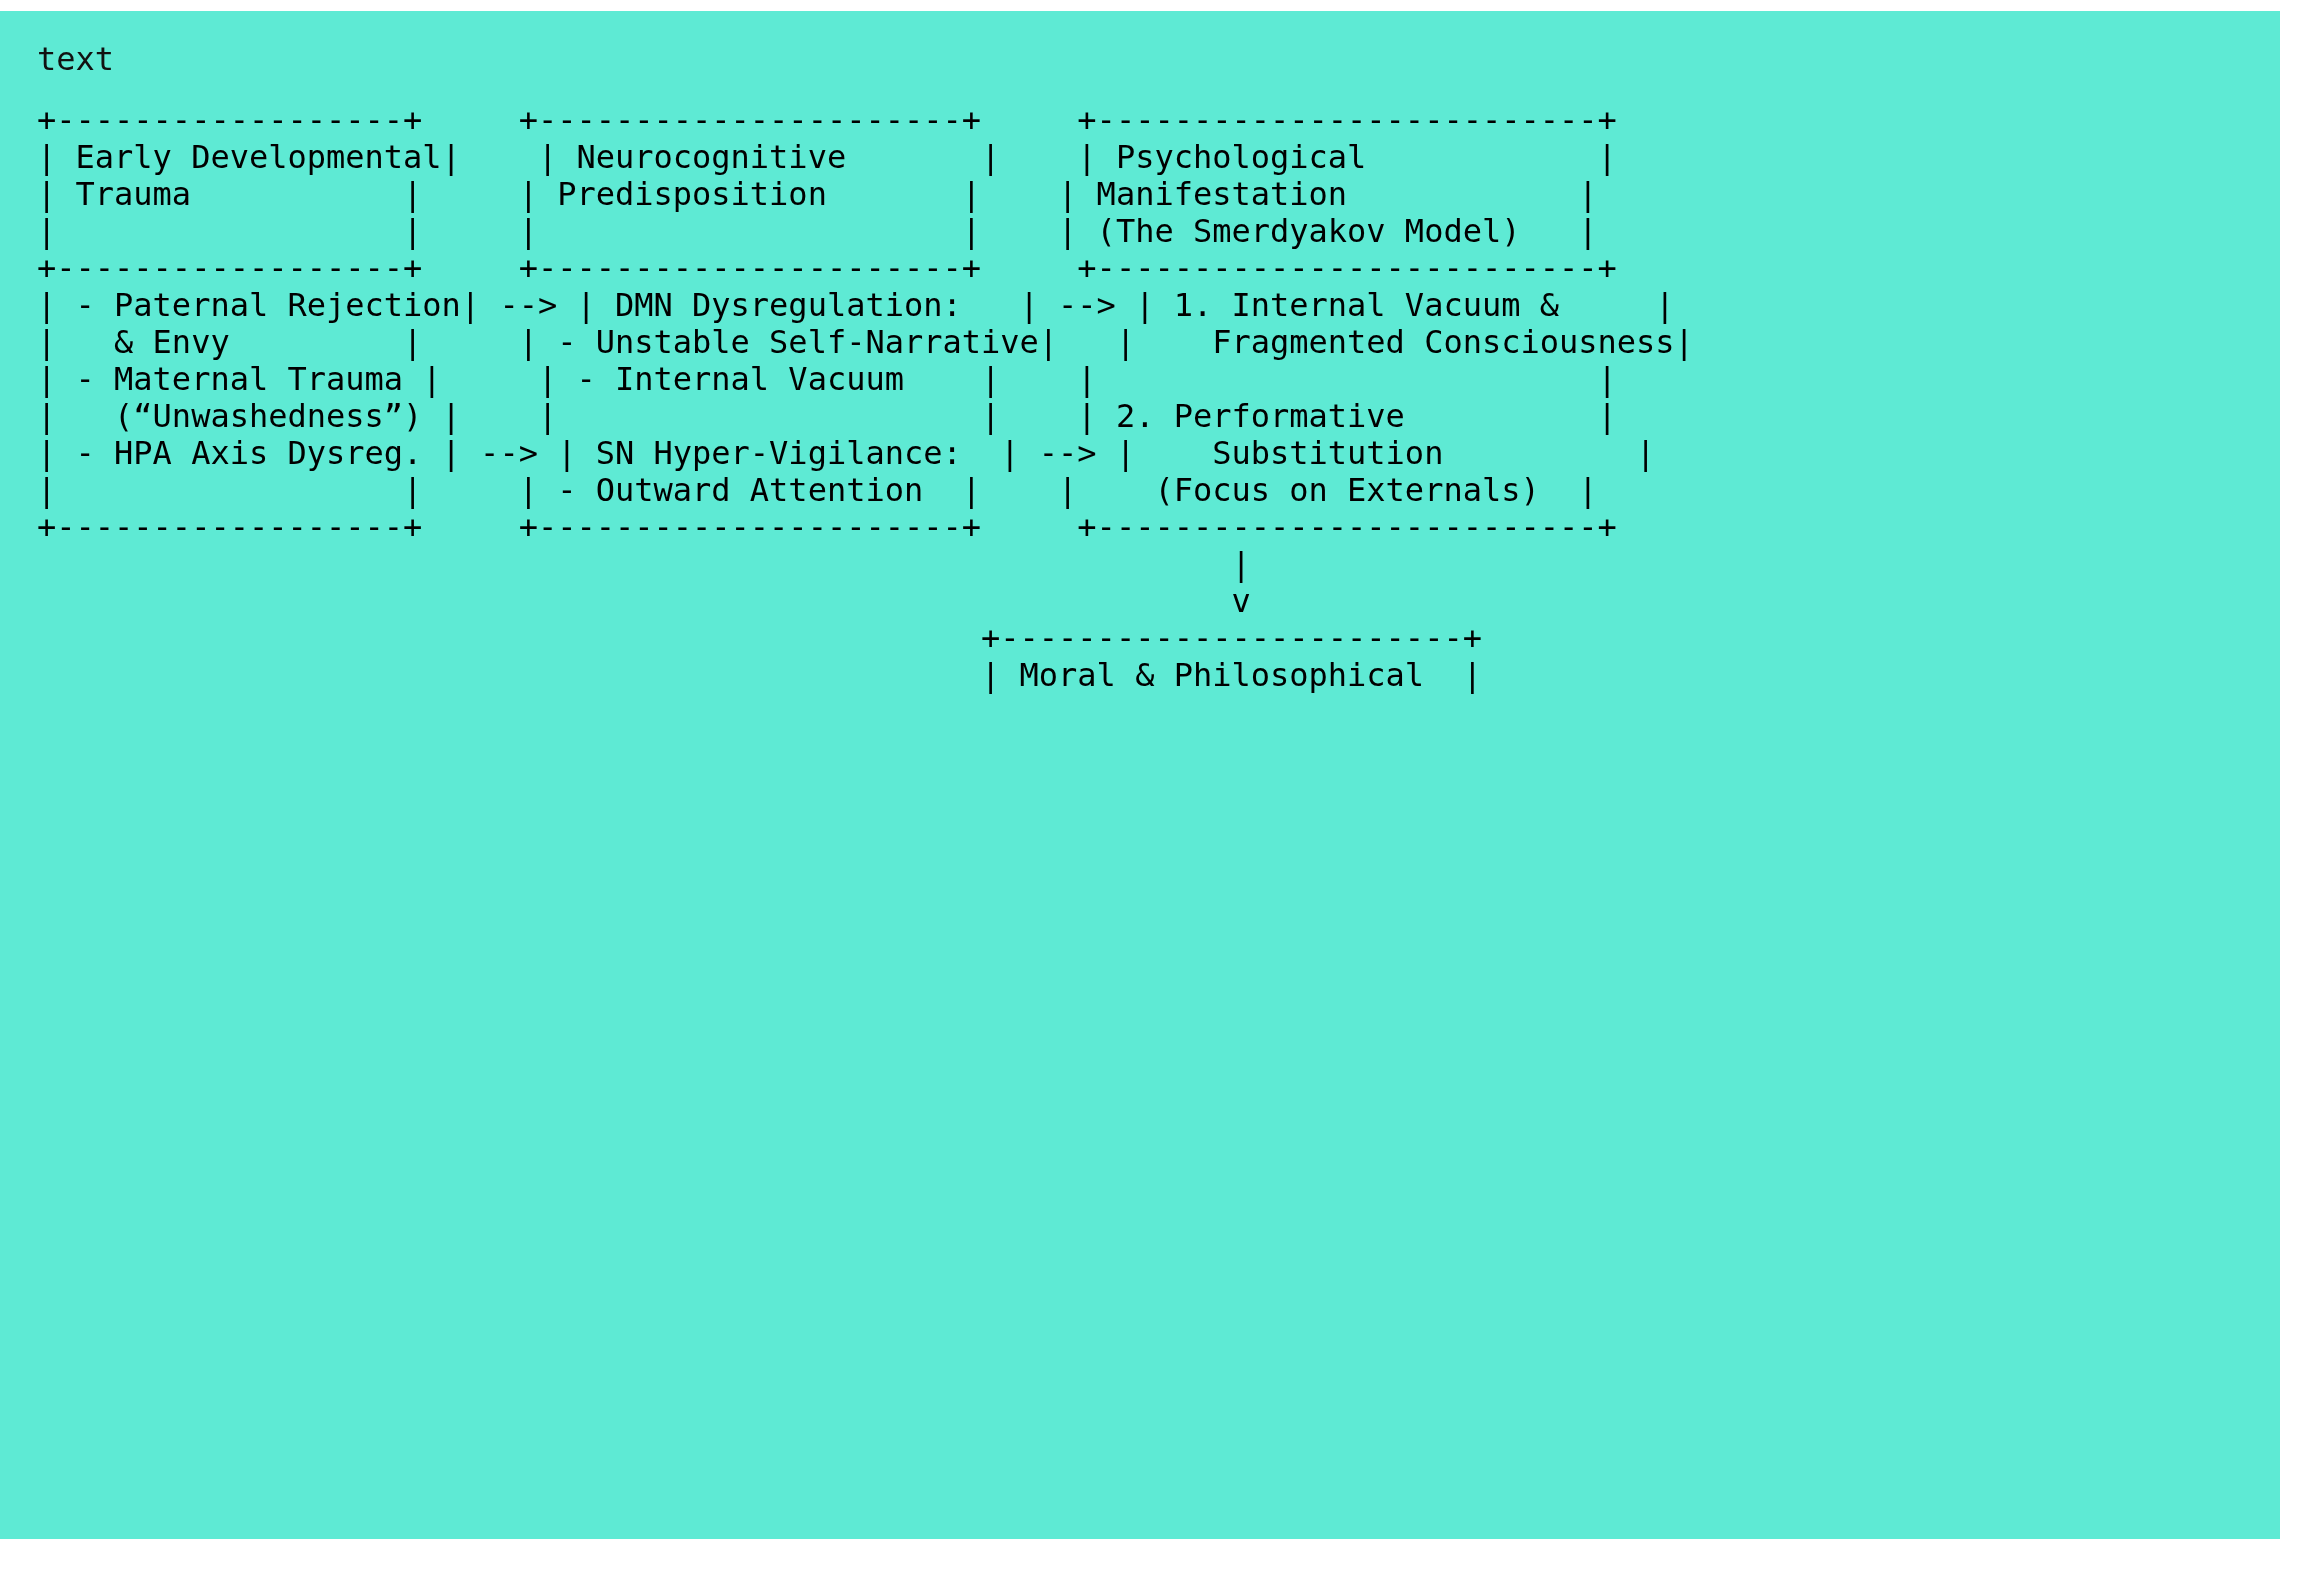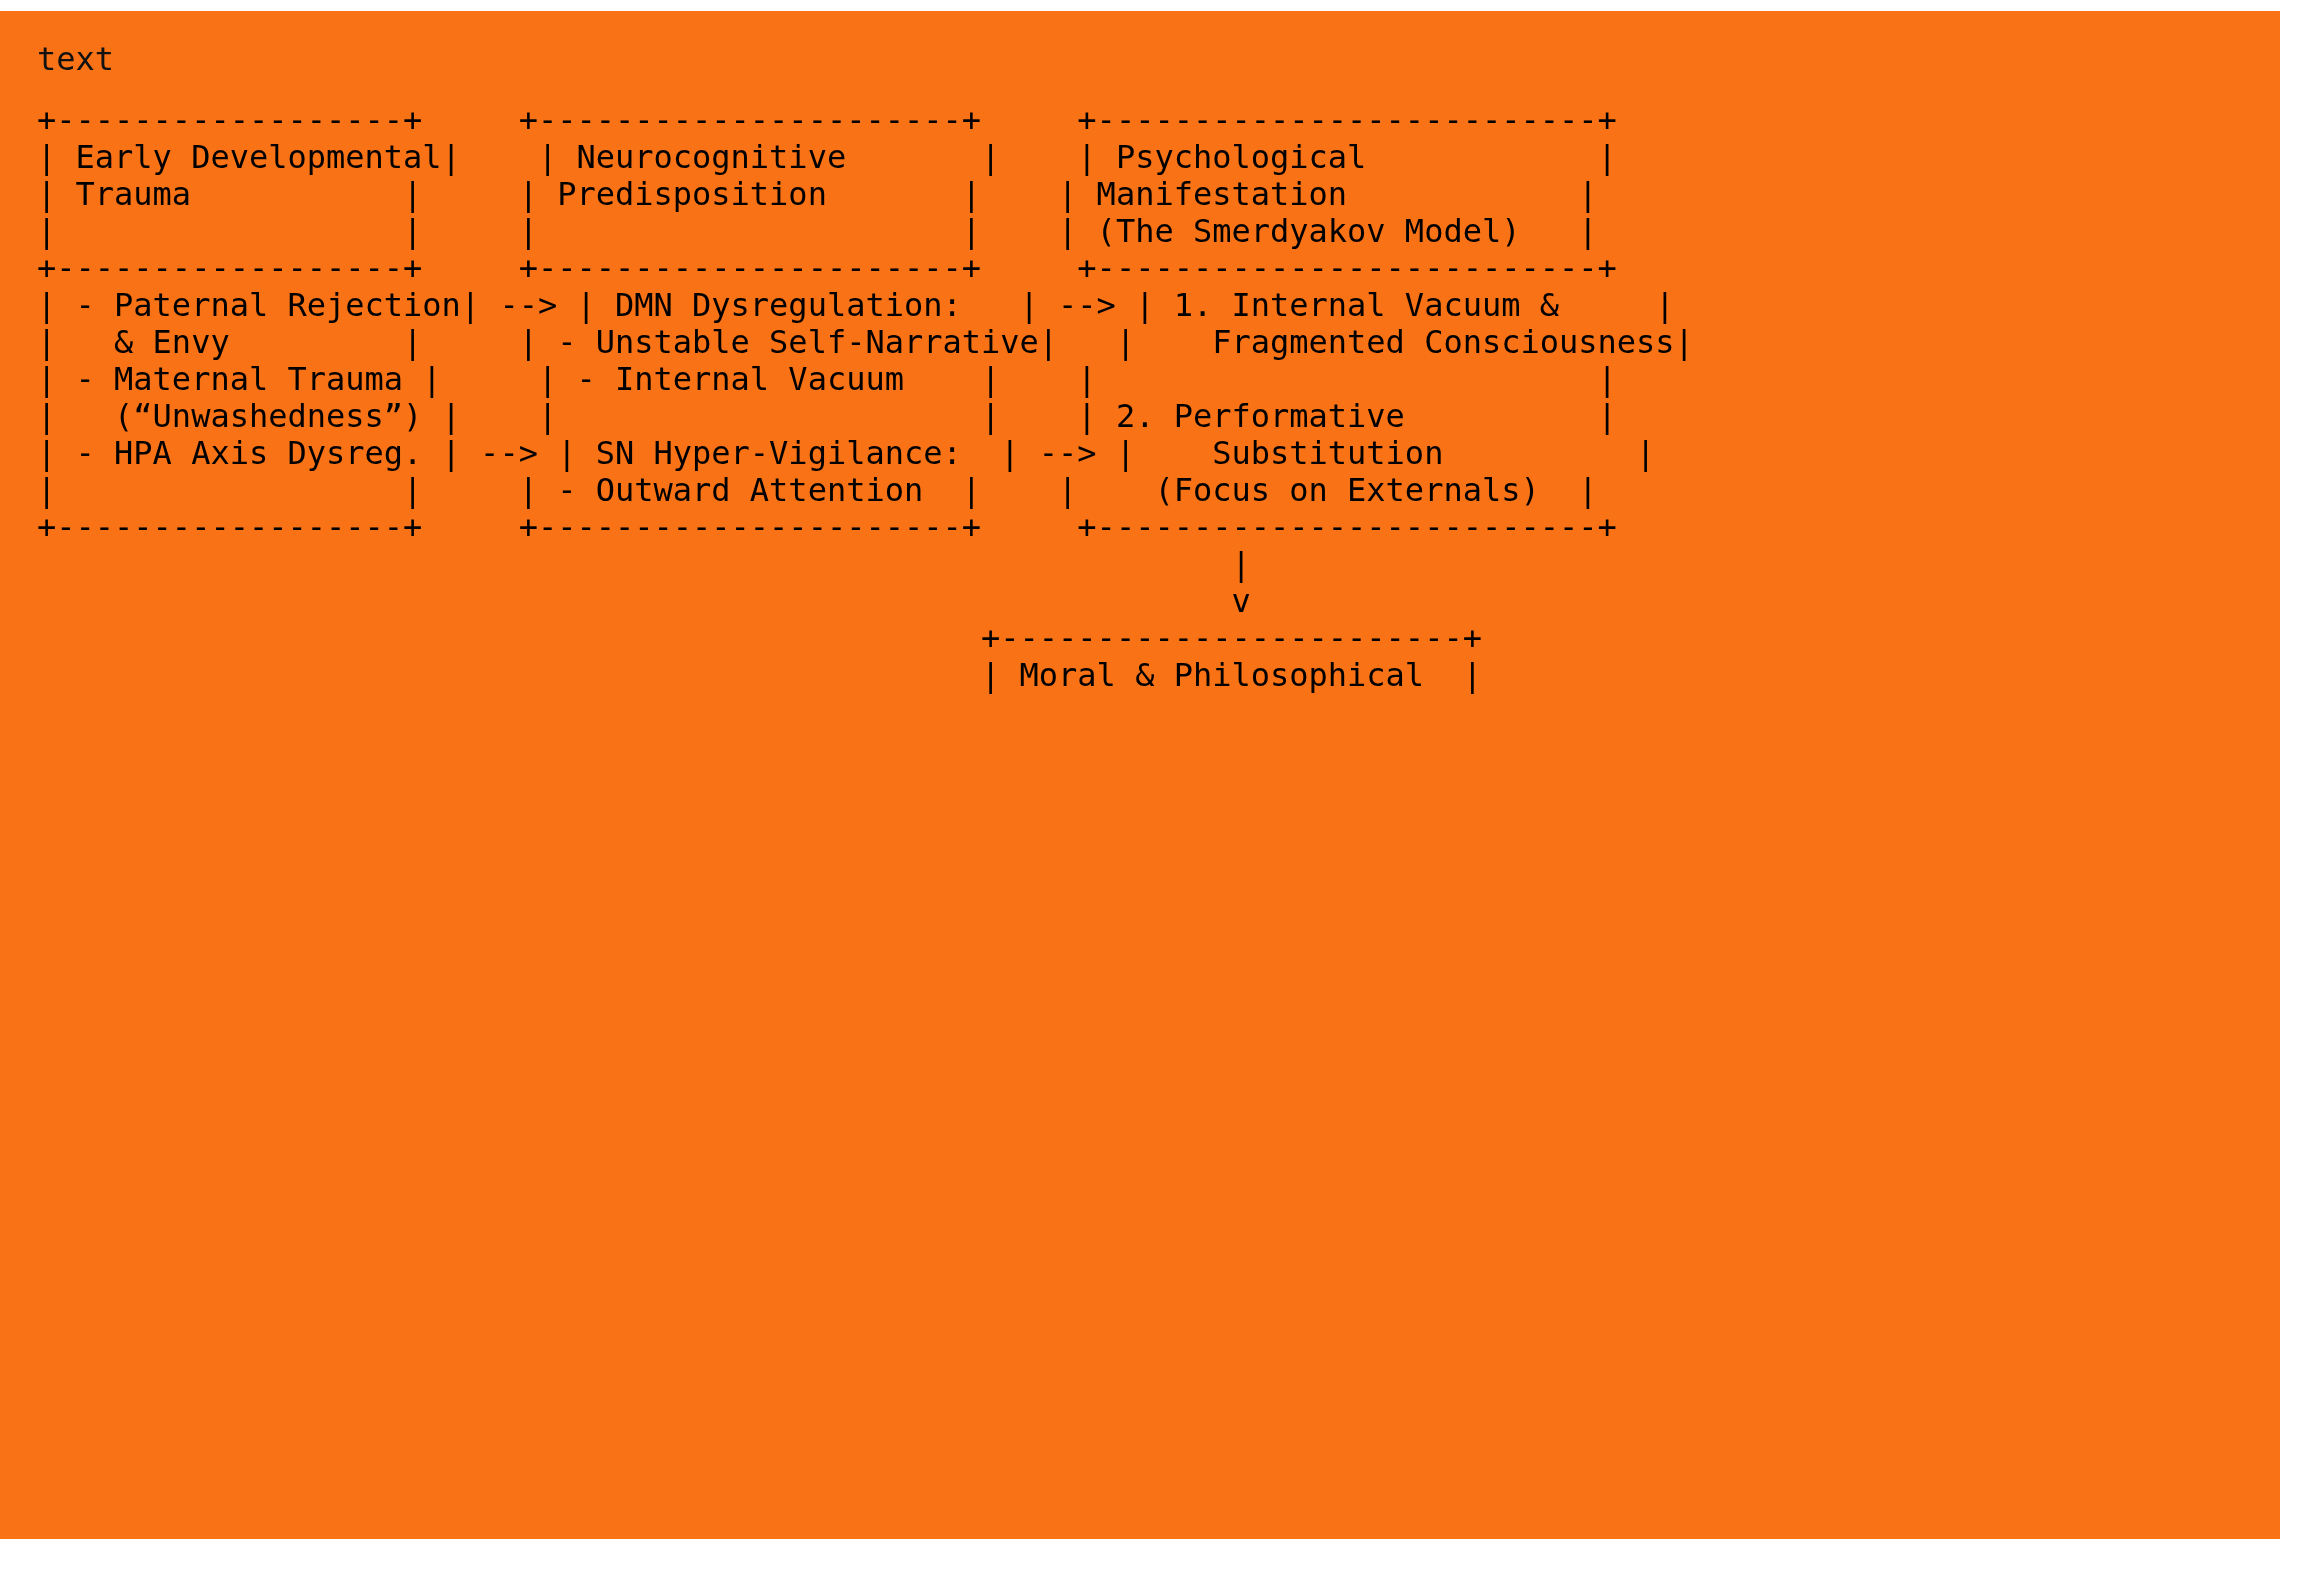--- a/index.html
+++ b/index.html
@@ -16,21 +16,21 @@
     height: 1584px;
     background: #ffffff;
     box-sizing: border-box;
   }
   .code-block {
     position: absolute;
     left: 0px;
     top: 11.2px;
     width: 2280px;
     height: 1528px;
-    background: #f97316;
+    background: #5eead4;
     box-sizing: border-box;
     padding: 29px 0 0 37px;
     overflow: hidden;
   }
   .lang-label {
     font-family: "DejaVu Sans Mono", "Liberation Mono", monospace;
     font-size: 32px;
     line-height: 39px;
     color: #111111;
     letter-spacing: 0px;

